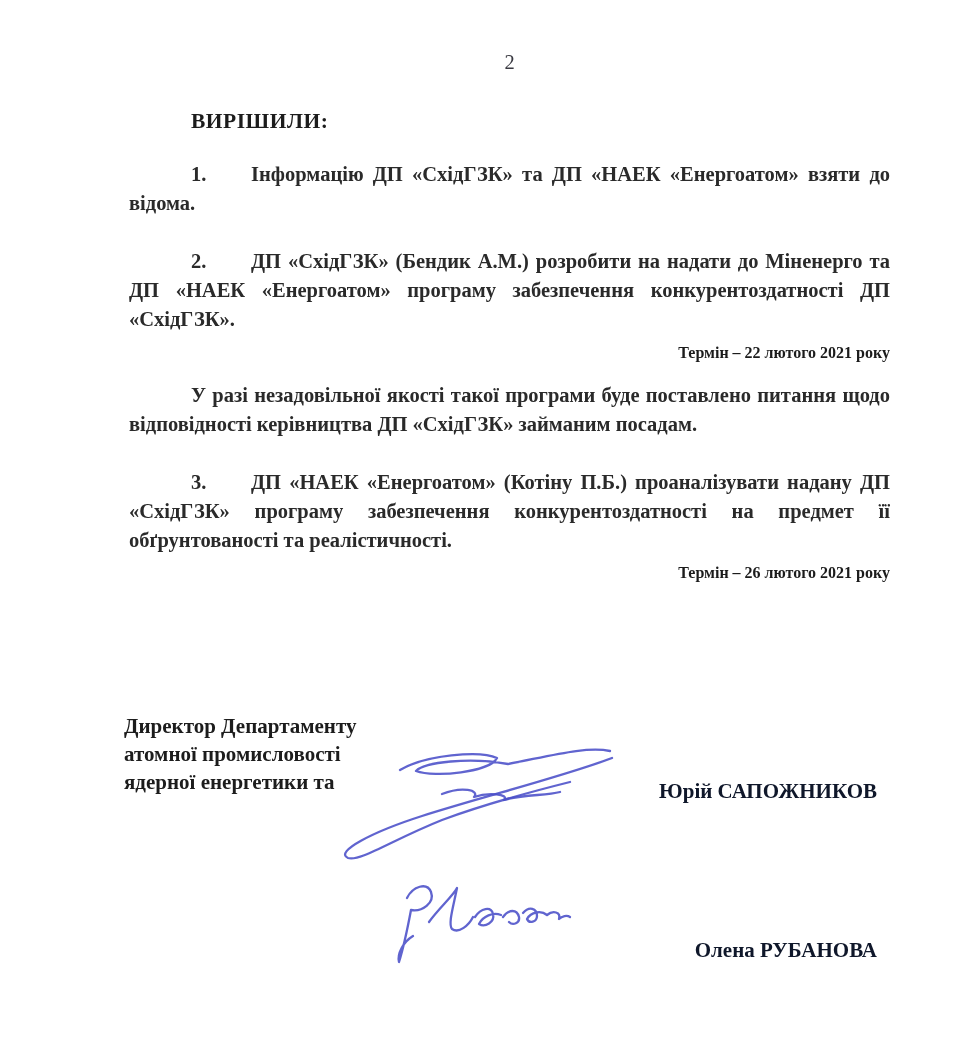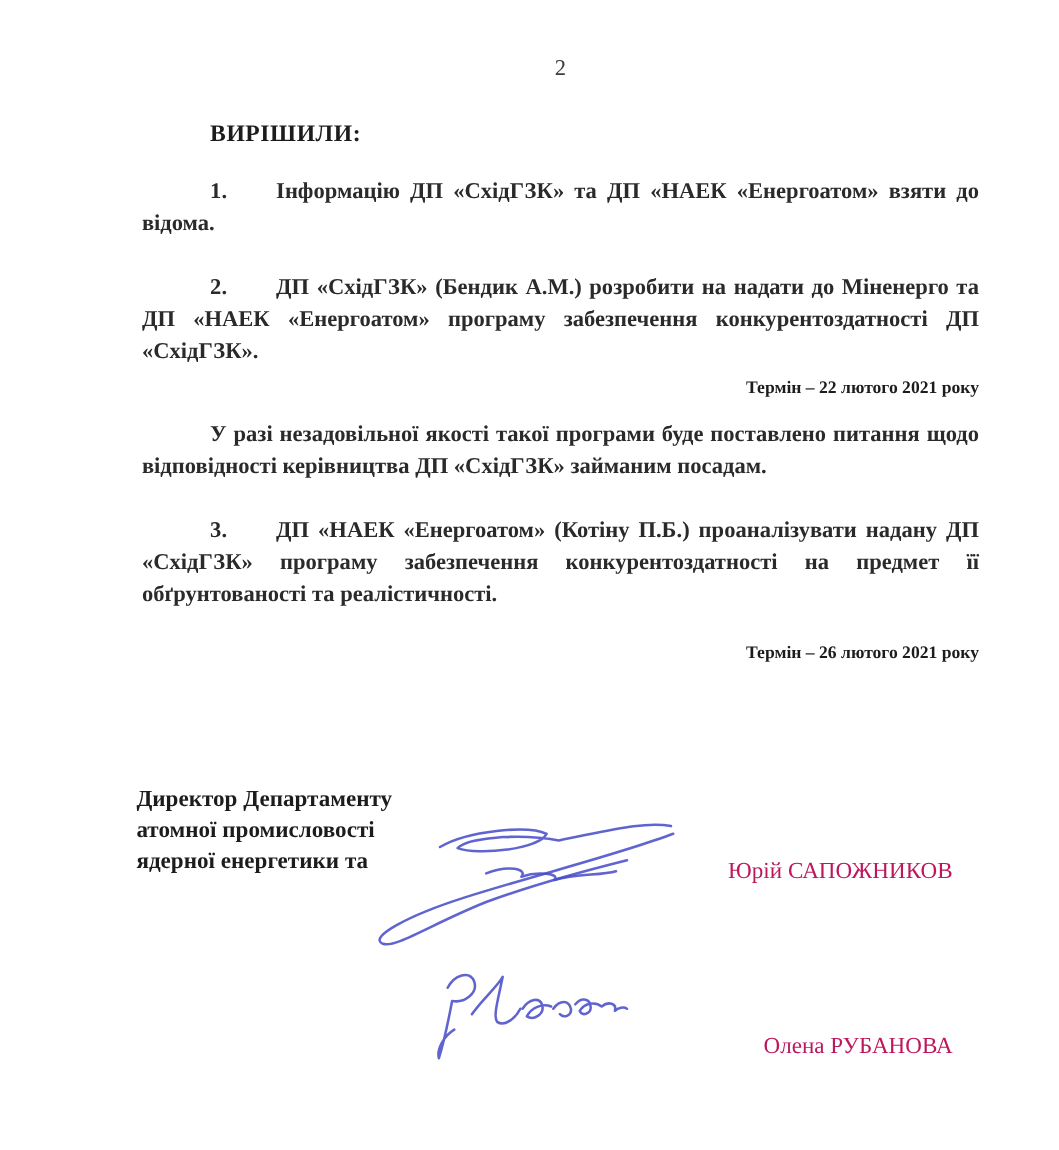--- a/index.html
+++ b/index.html
@@ -53,36 +53,36 @@
   }
   .deadline {
     margin: 4px 0 0 0;
     font-weight: bold;
     font-size: 16px;
     color: #1c1c1c;
     text-align: right;
     text-indent: 0;
   }
   .deadline.first { margin-bottom: 14px; }
-  .deadline.second { margin-top: 24px; }
+  .deadline.second { margin-top: 3px; }
   .sig-title {
     position: absolute;
     left: 124px;
     font-weight: bold;
     font-size: 21px;
     line-height: 28px;
     color: #1c1c1c;
     text-align: left;
   }
   .sig-name {
     position: absolute;
-    right: 97px;
-    font-weight: normal;
+    right: 86px;
+    font-weight: bold;
     font-size: 21px;
-    color: #be185d;
+    color: #0f172a;
     white-space: nowrap;
   }
   .sig {
     position: absolute;
   }
   .sig path {
     fill: none;
     stroke-width: 2.3;
     stroke-linecap: round;
     stroke-linejoin: round;

